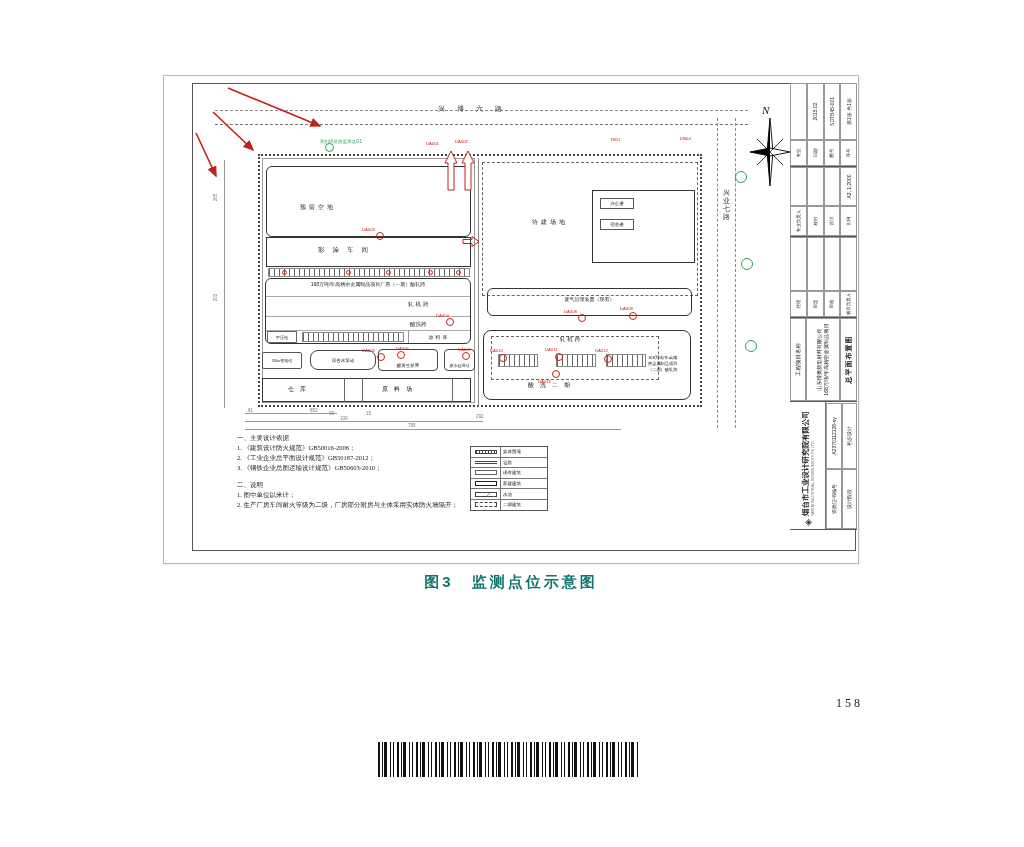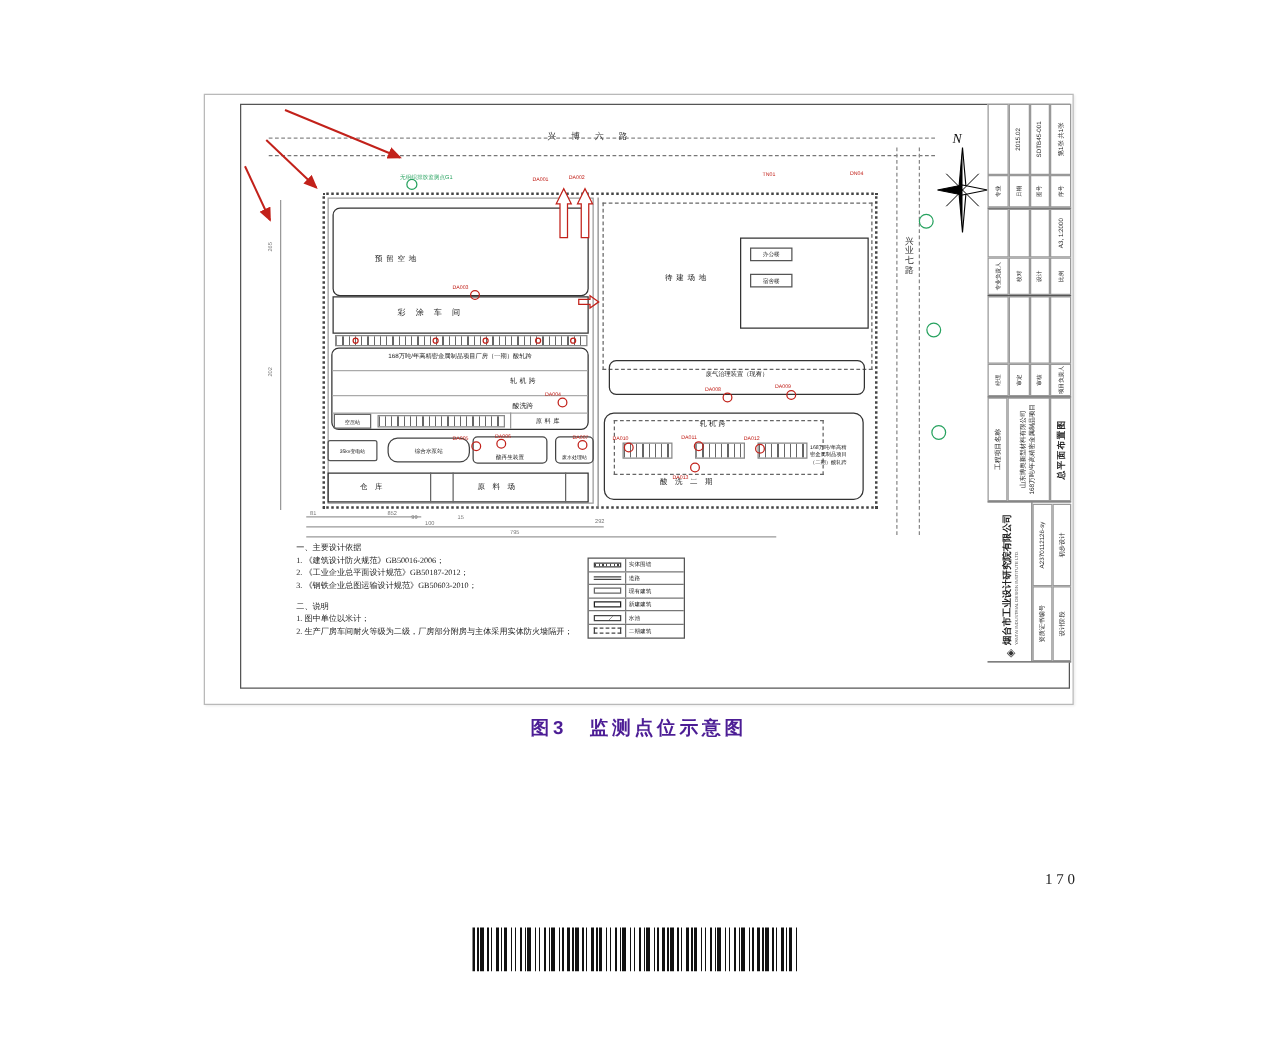--- a/index.html
+++ b/index.html
@@ -74,21 +74,21 @@
   .lg-sym{width:30px;border-right:1px solid #777;height:100%;display:flex;align-items:center;justify-content:center;box-sizing:border-box;}
   .lg-sym i{display:block;width:22px;box-sizing:border-box;}
   .sym-wall{height:4px;border:1px solid #444;background:repeating-linear-gradient(90deg,#444 0 1px,transparent 1px 3px);}
   .sym-road{height:3px;border-top:1px solid #444;border-bottom:1px solid #444;}
   .sym-existing{height:5px;border:1px solid #666;}
   .sym-new{height:5px;border:1.5px solid #222;}
   .sym-pond{height:5px;border:1px solid #444;background:linear-gradient(135deg,transparent 60%,#999 60%,#999 62%,transparent 62%);}
   .sym-phase2{height:5px;border:1px dashed #444;}
   .lg-lab{font-size:4.5px;padding-left:2px;color:#222;white-space:nowrap;}
   
-  #caption{left:163px;top:573px;width:696px;text-align:center;font-size:15px;font-weight:bold;letter-spacing:3px;color:#4c1d95;}
+  #caption{left:163px;top:573px;width:696px;text-align:center;font-size:15px;font-weight:bold;letter-spacing:3px;color:#0f766e;}
   #pagenum{left:836px;top:696px;font-size:12px;font-family:"Liberation Serif",serif;letter-spacing:3px;color:#222;}
   #barcode{left:378px;top:742px;width:262px;height:35px;background:
     repeating-linear-gradient(90deg,#111 0 2px,#fff 2px 4px,#111 4px 5px,#fff 5px 6px,#111 6px 9px,#fff 9px 12px,#111 12px 13px,#fff 13px 15px,#111 15px 16px,#fff 16px 19px);}
   #barcode-digits{left:360px;top:777px;width:298px;text-align:center;font-family:"DejaVu Sans Mono",monospace;font-size:11.5px;letter-spacing:2px;color:#111;}
   
   #tb{position:absolute;left:790px;top:530px;width:447px;height:67px;transform:rotate(-90deg);transform-origin:0 0;display:flex;color:#222;background:#fff;}
   .tb-sec{height:67px;border-left:1px solid #555;box-sizing:border-box;display:flex;flex-direction:column;}
   .tb-cell{border:0.5px solid #999;display:flex;align-items:center;justify-content:center;font-size:5px;text-align:center;box-sizing:border-box;overflow:hidden;white-space:nowrap;}
   #tb-company{width:128px;}
   #tb-co-top{height:36px;display:flex;align-items:center;gap:3px;padding:0 3px;border-bottom:1px solid #777;box-sizing:border-box;}
@@ -331,21 +331,21 @@
           <span class="tb-cell val">SDTB45-001</span>
         </div>
       <div class="tb-row">
           <span class="tb-cell lbl">序号</span>
           <span class="tb-cell val">第1张 共1张</span>
         </div>
     </div>
   </div>
 
   <div id="caption" class="abs">图3　监测点位示意图</div>
-  <div id="pagenum" class="abs">170</div>
+  <div id="pagenum" class="abs">158</div>
   <div id="barcode" class="abs"></div>
 
 <span class="red-txt" style="left: 426px; top: 141px;">DA001</span>
     <span class="red-txt" style="left: 455px; top: 139px;">DA002</span>
     <span class="red-txt" style="left: 610px; top: 137px;">TN01</span>
     <span class="red-txt" style="left: 680px; top: 136px;">DN04</span>
     <span class="pt" style="left: 376px; top: 232px; width: 8px; height: 8px;"></span>
     <span class="red-txt" style="left: 362px; top: 227px;">DA003</span>
     <span class="pt" style="left: 446px; top: 318px; width: 8px; height: 8px;"></span>
     <span class="red-txt" style="left: 436px; top: 313px;">DA004</span>

